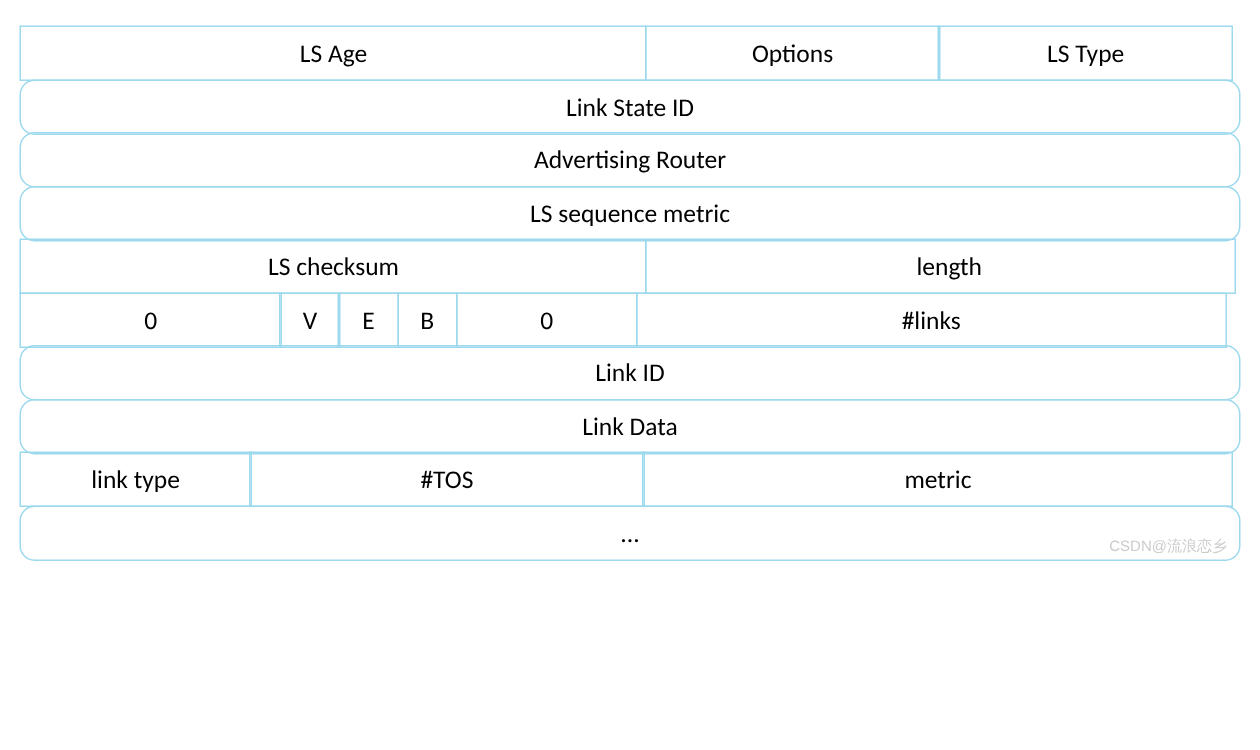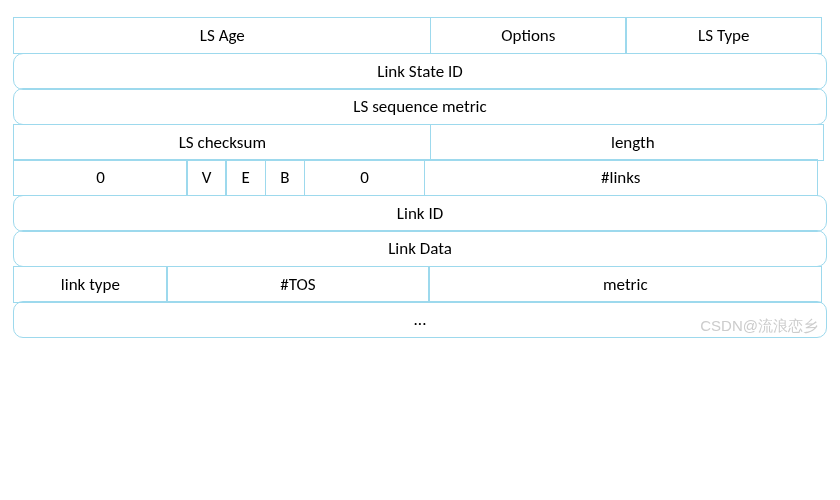--- a/index.html
+++ b/index.html
@@ -43,36 +43,39 @@
     .row6-zero2 { flex: 0 0 15%; }
     .row6-links { flex: 0 0 48.5%; }
     .row9-linktype { flex: 0 0 19%; }
     .row9-tos { flex: 0 0 32.5%; }
     .row9-metric { flex: 0 0 48.5%; }
     .watermark {
       position: absolute;
       bottom: 20px;
       right: 22px;
       color: #cccccc;
-      font-size: 15px;
+      font-size: 10px;
       font-family: Arial, sans-serif;
       pointer-events: none;
     }
   </style>
 </head>
 <body>
 
 <div class="table">
   <div class="row">
     <div class="cell row1-ls-age">LS Age</div>
     <div class="cell row1-options">Options</div>
     <div class="cell row1-ls-type">LS Type</div>
   </div>
   <div class="row">
     <div class="cell full">Link State ID</div>
+  </div>
+  <div class="row">
+    <div class="cell full">Advertising Router</div>
   </div>
   <div class="row">
     <div class="cell full">LS sequence metric</div>
   </div>
   <div class="row">
     <div class="cell row5-checksum">LS checksum</div>
     <div class="cell row5-length">length</div>
   </div>
   <div class="row">
     <div class="cell row6-zero1">0</div>

